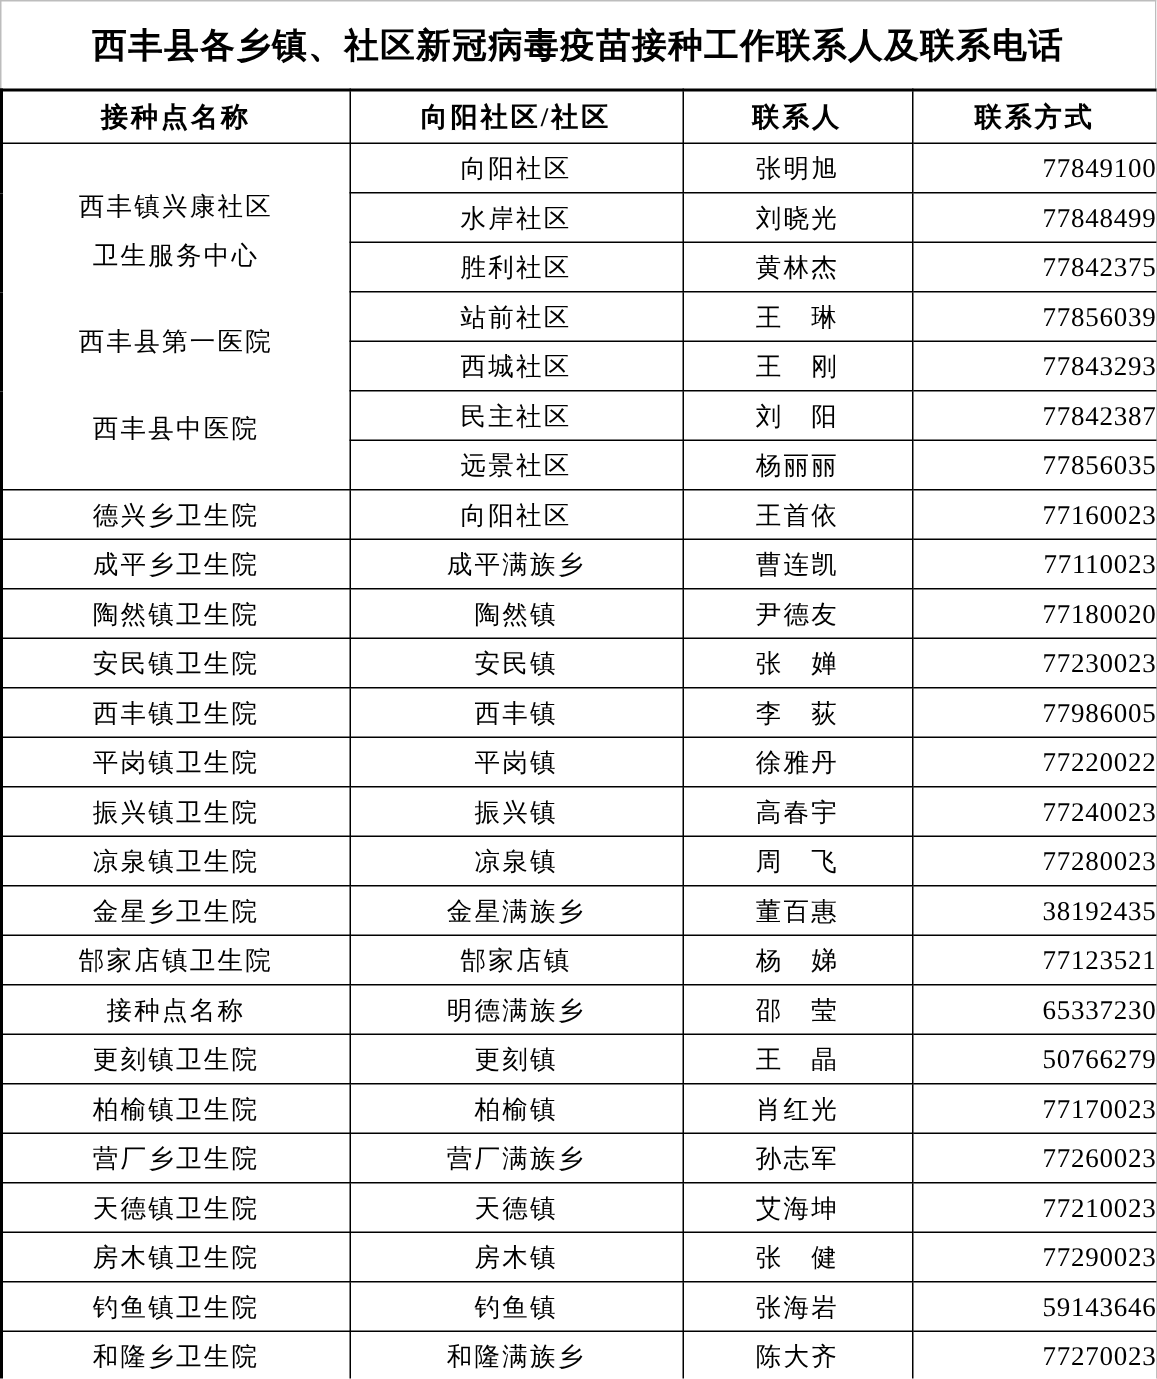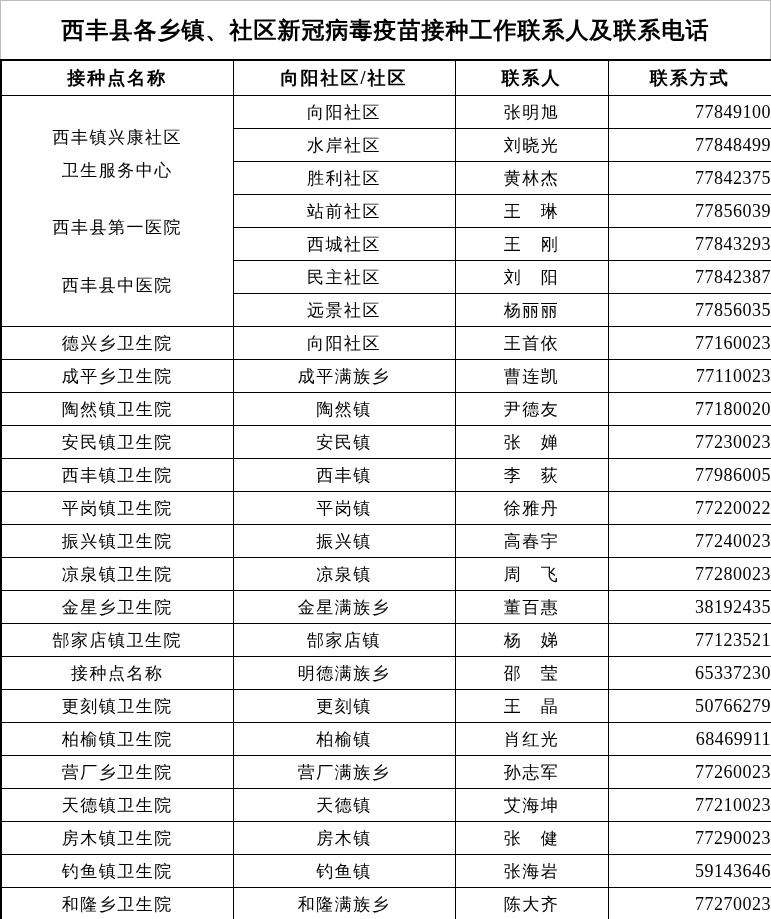--- a/index.html
+++ b/index.html
@@ -211,21 +211,21 @@
       <tr>
         <td>更刻镇卫生院</td>
         <td>更刻镇</td>
         <td>王　晶</td>
         <td class="phone-cell">50766279</td>
       </tr>
       <tr>
         <td>柏榆镇卫生院</td>
         <td>柏榆镇</td>
         <td>肖红光</td>
-        <td class="phone-cell">68469911</td>
+        <td class="phone-cell">77170023</td>
       </tr>
       <tr>
         <td>营厂乡卫生院</td>
         <td>营厂满族乡</td>
         <td>孙志军</td>
         <td class="phone-cell">77260023</td>
       </tr>
       <tr>
         <td>天德镇卫生院</td>
         <td>天德镇</td>

